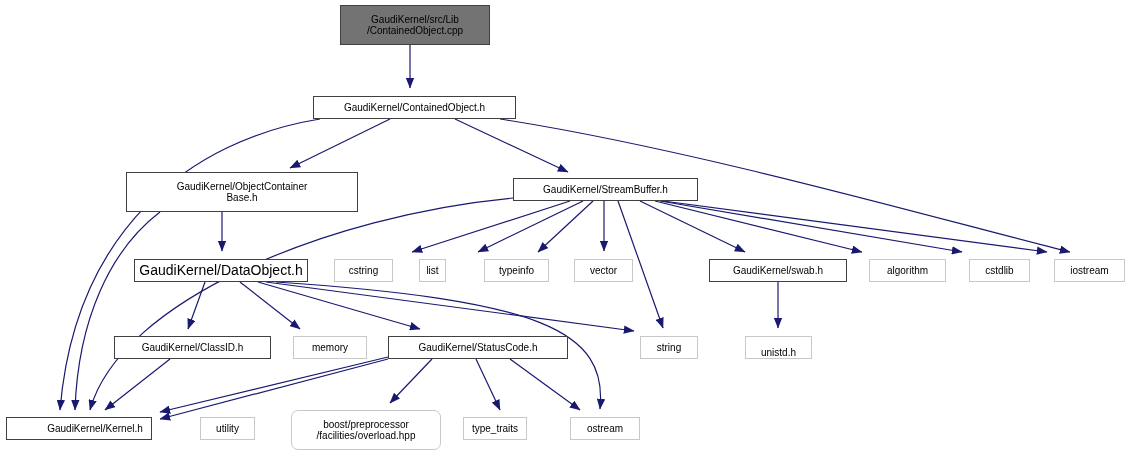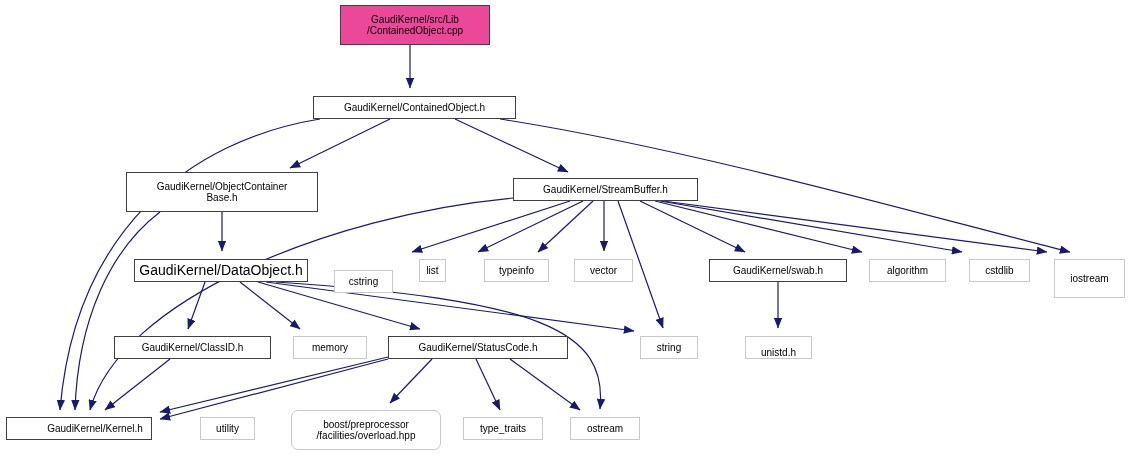--- a/index.html
+++ b/index.html
@@ -29,21 +29,21 @@
     align-items: center;
     justify-content: center;
     text-align: center;
     line-height: 1.12;
     color: #000000;
     background: #ffffff;
     white-space: pre-line;
     z-index: 2;
   }
   .node.kind-root {
-    background: #ec4899;
+    background: #737373;
     border: 1px solid #404040;
   }
   .node.kind-local {
     background: #ffffff;
     border: 1px solid #404040;
   }
   .node.kind-system {
     background: #ffffff;
     border: 1px solid #c8c8c8;
   }
@@ -92,37 +92,37 @@
         <path d="M 432,359 L 390,403" fill="none" stroke="#191970" stroke-width="1.2" marker-end="url(#arrowhead)"></path>
         <path d="M 476,359 L 500,410" fill="none" stroke="#191970" stroke-width="1.2" marker-end="url(#arrowhead)"></path>
         <path d="M 510,359 L 580,410" fill="none" stroke="#191970" stroke-width="1.2" marker-end="url(#arrowhead)"></path>
         <path d="M 778,282 L 778,328" fill="none" stroke="#191970" stroke-width="1.2" marker-end="url(#arrowhead)"></path>
       </g>
   </svg>
   <div id="nodes-layer">
       <div class="node kind-root" style="left: 340px; top: 5px; width: 150px; height: 40px; font-size: 10px;"><span class="node-label">GaudiKernel/src/Lib
 /ContainedObject.cpp</span></div>
       <div class="node kind-local" style="left: 313px; top: 96px; width: 203px; height: 23px; font-size: 10px;"><span class="node-label">GaudiKernel/ContainedObject.h</span></div>
-      <div class="node kind-local" style="left: 126px; top: 172px; width: 192px; height: 40px; font-size: 10px;"><span class="node-label">GaudiKernel/ObjectContainer
+      <div class="node kind-local" style="left: 126px; top: 172px; width: 232px; height: 40px; font-size: 10px;"><span class="node-label">GaudiKernel/ObjectContainer
 Base.h</span></div>
       <div class="node kind-local" style="left: 513px; top: 178px; width: 185px; height: 23px; font-size: 10px;"><span class="node-label">GaudiKernel/StreamBuffer.h</span></div>
       <div class="node kind-local" style="left: 134px; top: 259px; width: 174px; height: 23px; font-size: 14px;"><span class="node-label">GaudiKernel/DataObject.h</span></div>
-      <div class="node kind-system" style="left: 334px; top: 259px; width: 59px; height: 23px; font-size: 10px; margin-top: 11px;"><span class="node-label">cstring</span></div>
+      <div class="node kind-system" style="left: 334px; top: 259px; width: 59px; height: 23px; font-size: 10px;"><span class="node-label">cstring</span></div>
       <div class="node kind-system" style="left: 419px; top: 259px; width: 27px; height: 23px; font-size: 10px;"><span class="node-label">list</span></div>
       <div class="node kind-system" style="left: 484px; top: 259px; width: 65px; height: 23px; font-size: 10px;"><span class="node-label">typeinfo</span></div>
       <div class="node kind-system" style="left: 574px; top: 259px; width: 59px; height: 23px; font-size: 10px;"><span class="node-label">vector</span></div>
       <div class="node kind-local" style="left: 709px; top: 259px; width: 138px; height: 23px; font-size: 10px;"><span class="node-label">GaudiKernel/swab.h</span></div>
       <div class="node kind-system" style="left: 869px; top: 259px; width: 77px; height: 23px; font-size: 10px;"><span class="node-label">algorithm</span></div>
       <div class="node kind-system" style="left: 969px; top: 259px; width: 61px; height: 23px; font-size: 10px;"><span class="node-label">cstdlib</span></div>
-      <div class="node kind-system" style="left: 1054px; top: 259px; width: 71px; height: 39px; font-size: 10px;"><span class="node-label">iostream</span></div>
+      <div class="node kind-system" style="left: 1054px; top: 259px; width: 71px; height: 23px; font-size: 10px;"><span class="node-label">iostream</span></div>
       <div class="node kind-local" style="left: 114px; top: 336px; width: 157px; height: 23px; font-size: 10px; text-align: center;"><span class="node-label">GaudiKernel/ClassID.h</span></div>
       <div class="node kind-system" style="left: 293px; top: 336px; width: 74px; height: 23px; font-size: 10px;"><span class="node-label">memory</span></div>
       <div class="node kind-local" style="left: 388px; top: 336px; width: 180px; height: 23px; font-size: 10px;"><span class="node-label">GaudiKernel/StatusCode.h</span></div>
       <div class="node kind-system" style="left: 640px; top: 336px; width: 58px; height: 23px; font-size: 10px;"><span class="node-label">string</span></div>
       <div class="node kind-system" style="left: 745px; top: 336px; width: 67px; height: 23px; font-size: 10px; align-items: flex-end;"><span class="node-label">unistd.h</span></div>
       <div class="node kind-local" style="left: 6px; top: 417px; width: 146px; height: 23px; font-size: 10px; padding-left: 32px;"><span class="node-label">GaudiKernel/Kernel.h</span></div>
       <div class="node kind-system" style="left: 200px; top: 417px; width: 55px; height: 23px; font-size: 10px;"><span class="node-label">utility</span></div>
       <div class="node kind-system" style="left: 291px; top: 410px; width: 150px; height: 40px; font-size: 10px; border-radius: 7px;"><span class="node-label">boost/preprocessor
 /facilities/overload.hpp</span></div>
-      <div class="node kind-system" style="left: 463px; top: 417px; width: 80px; height: 23px; font-size: 10px;"><span class="node-label">type_traits</span></div>
+      <div class="node kind-system" style="left: 463px; top: 417px; width: 64px; height: 23px; font-size: 10px;"><span class="node-label">type_traits</span></div>
       <div class="node kind-system" style="left: 570px; top: 417px; width: 70px; height: 23px; font-size: 10px;"><span class="node-label">ostream</span></div>
     </div>
 </div>
 
 </body></html>

